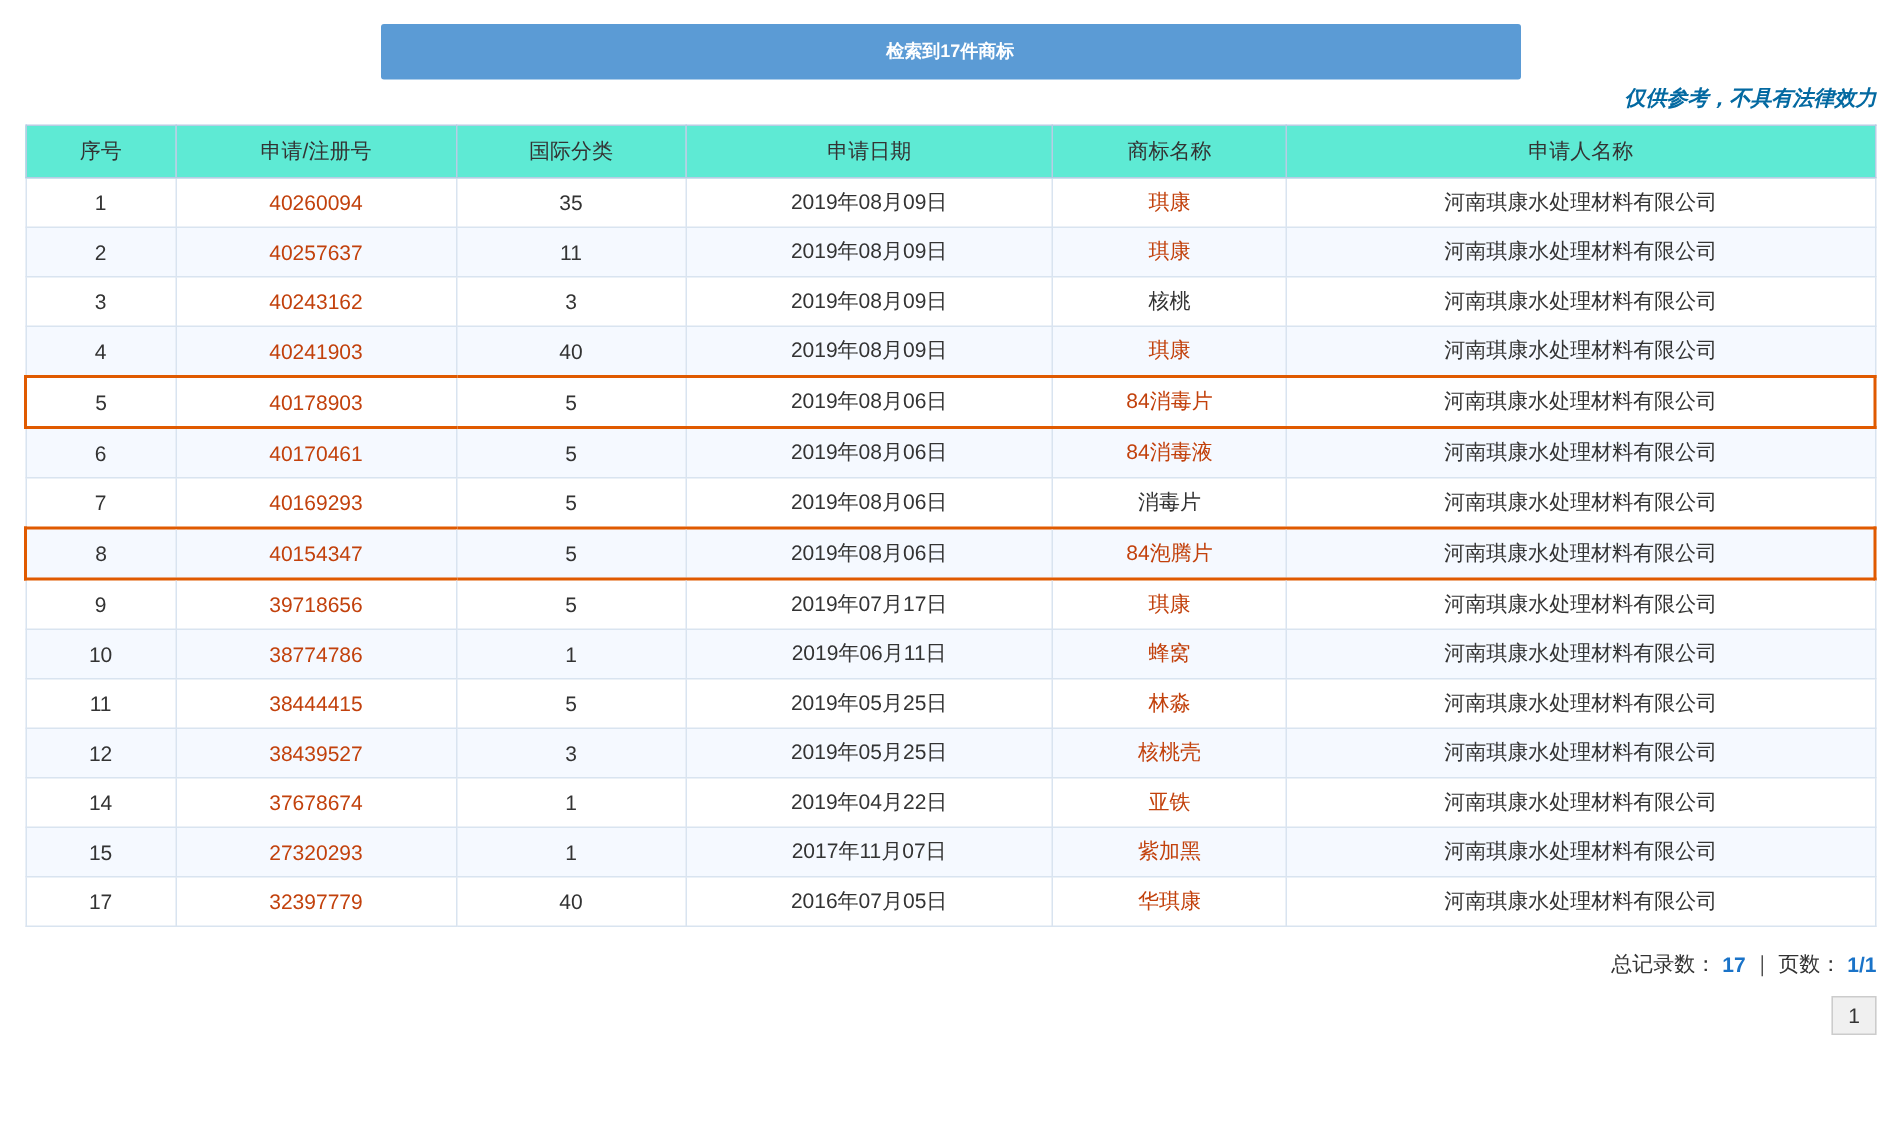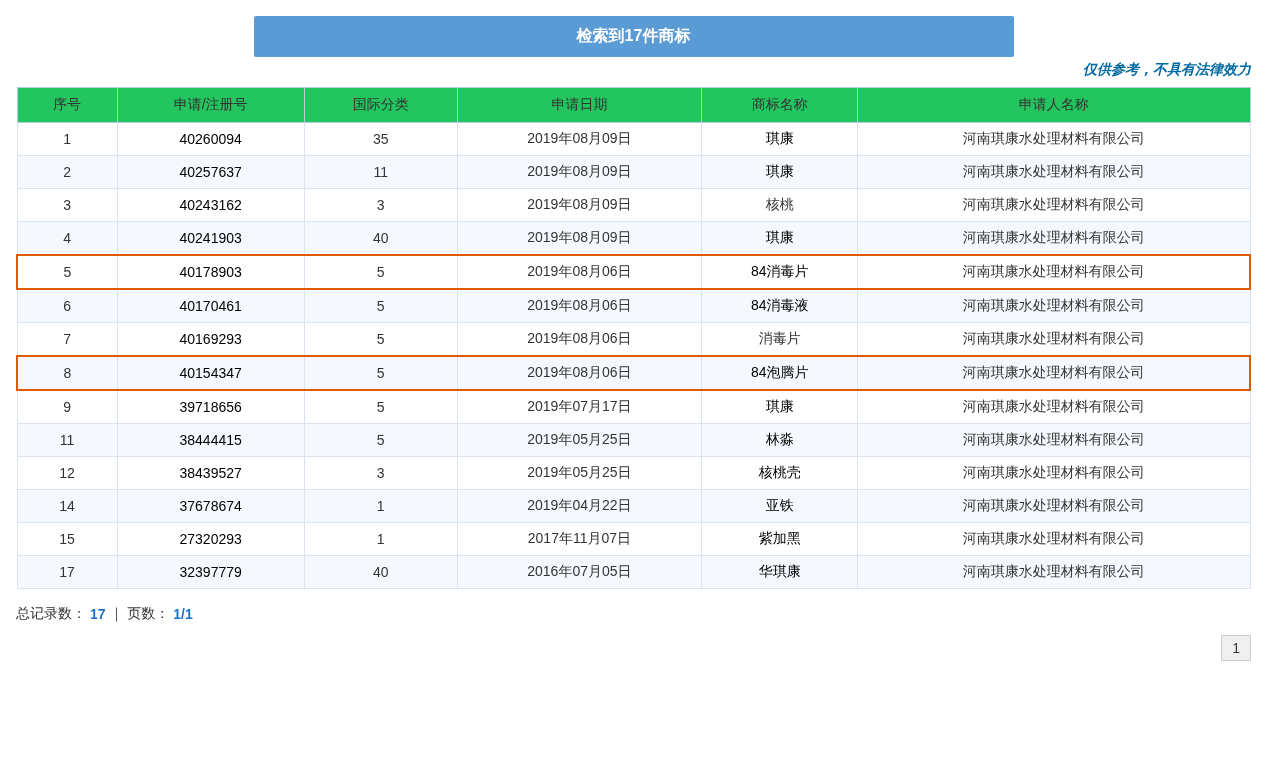--- a/index.html
+++ b/index.html
@@ -9,21 +9,21 @@
       background: #fff;
       color: #333;
       padding: 16px;
     }
 
     .top-banner {
       background: #5b9bd5;
       color: #fff;
       text-align: center;
       padding: 10px 0;
-      font-size: 16px;
+      font-size: 12px;
       font-weight: bold;
       width: 760px;
       margin: 0 auto 4px auto;
       border-radius: 2px;
     }
 
     .top-bar {
       display: flex;
       justify-content: flex-end;
       margin-bottom: 8px;
@@ -36,21 +36,21 @@
       font-style: italic;
     }
 
     table {
       width: 100%;
       border-collapse: collapse;
       margin-bottom: 16px;
     }
 
     thead tr {
-      background: #22c55e;
+      background: #5eead4;
     }
 
     thead th {
       border: 1px solid #b8cce4;
       padding: 8px 12px;
       text-align: center;
       font-weight: normal;
       color: #333;
     }
 
@@ -63,31 +63,32 @@
     }
 
     tbody td {
       border: 1px solid #d9e4f0;
       padding: 7px 12px;
       text-align: center;
       color: #333;
     }
 
     .link-blue {
-      color: #000000;
+      color: #c2410c;
       text-decoration: none;
     }
 
     .footer-info {
       color: #333;
       font-size: 14px;
       margin-bottom: 12px;
       display: flex;
       align-items: center;
       gap: 4px;
+      justify-content: flex-end;
     }
 
     .footer-info strong {
       color: #1a73c8;
     }
 
     .pagination {
       display: flex;
       justify-content: flex-end;
     }
@@ -194,20 +195,28 @@
       </tr>
       <tr>
         <td>9</td>
         <td><a class="link-blue" href="#">39718656</a></td>
         <td>5</td>
         <td>2019年07月17日</td>
         <td><a class="link-blue" href="#">琪康</a></td>
         <td>河南琪康水处理材料有限公司</td>
       </tr>
       <tr>
+        <td>10</td>
+        <td><a class="link-blue" href="#">38774786</a></td>
+        <td>1</td>
+        <td>2019年06月11日</td>
+        <td><a class="link-blue" href="#">蜂窝</a></td>
+        <td>河南琪康水处理材料有限公司</td>
+      </tr>
+      <tr>
         <td>11</td>
         <td><a class="link-blue" href="#">38444415</a></td>
         <td>5</td>
         <td>2019年05月25日</td>
         <td><a class="link-blue" href="#">林淼</a></td>
         <td>河南琪康水处理材料有限公司</td>
       </tr>
       <tr>
         <td>12</td>
         <td><a class="link-blue" href="#">38439527</a></td>

